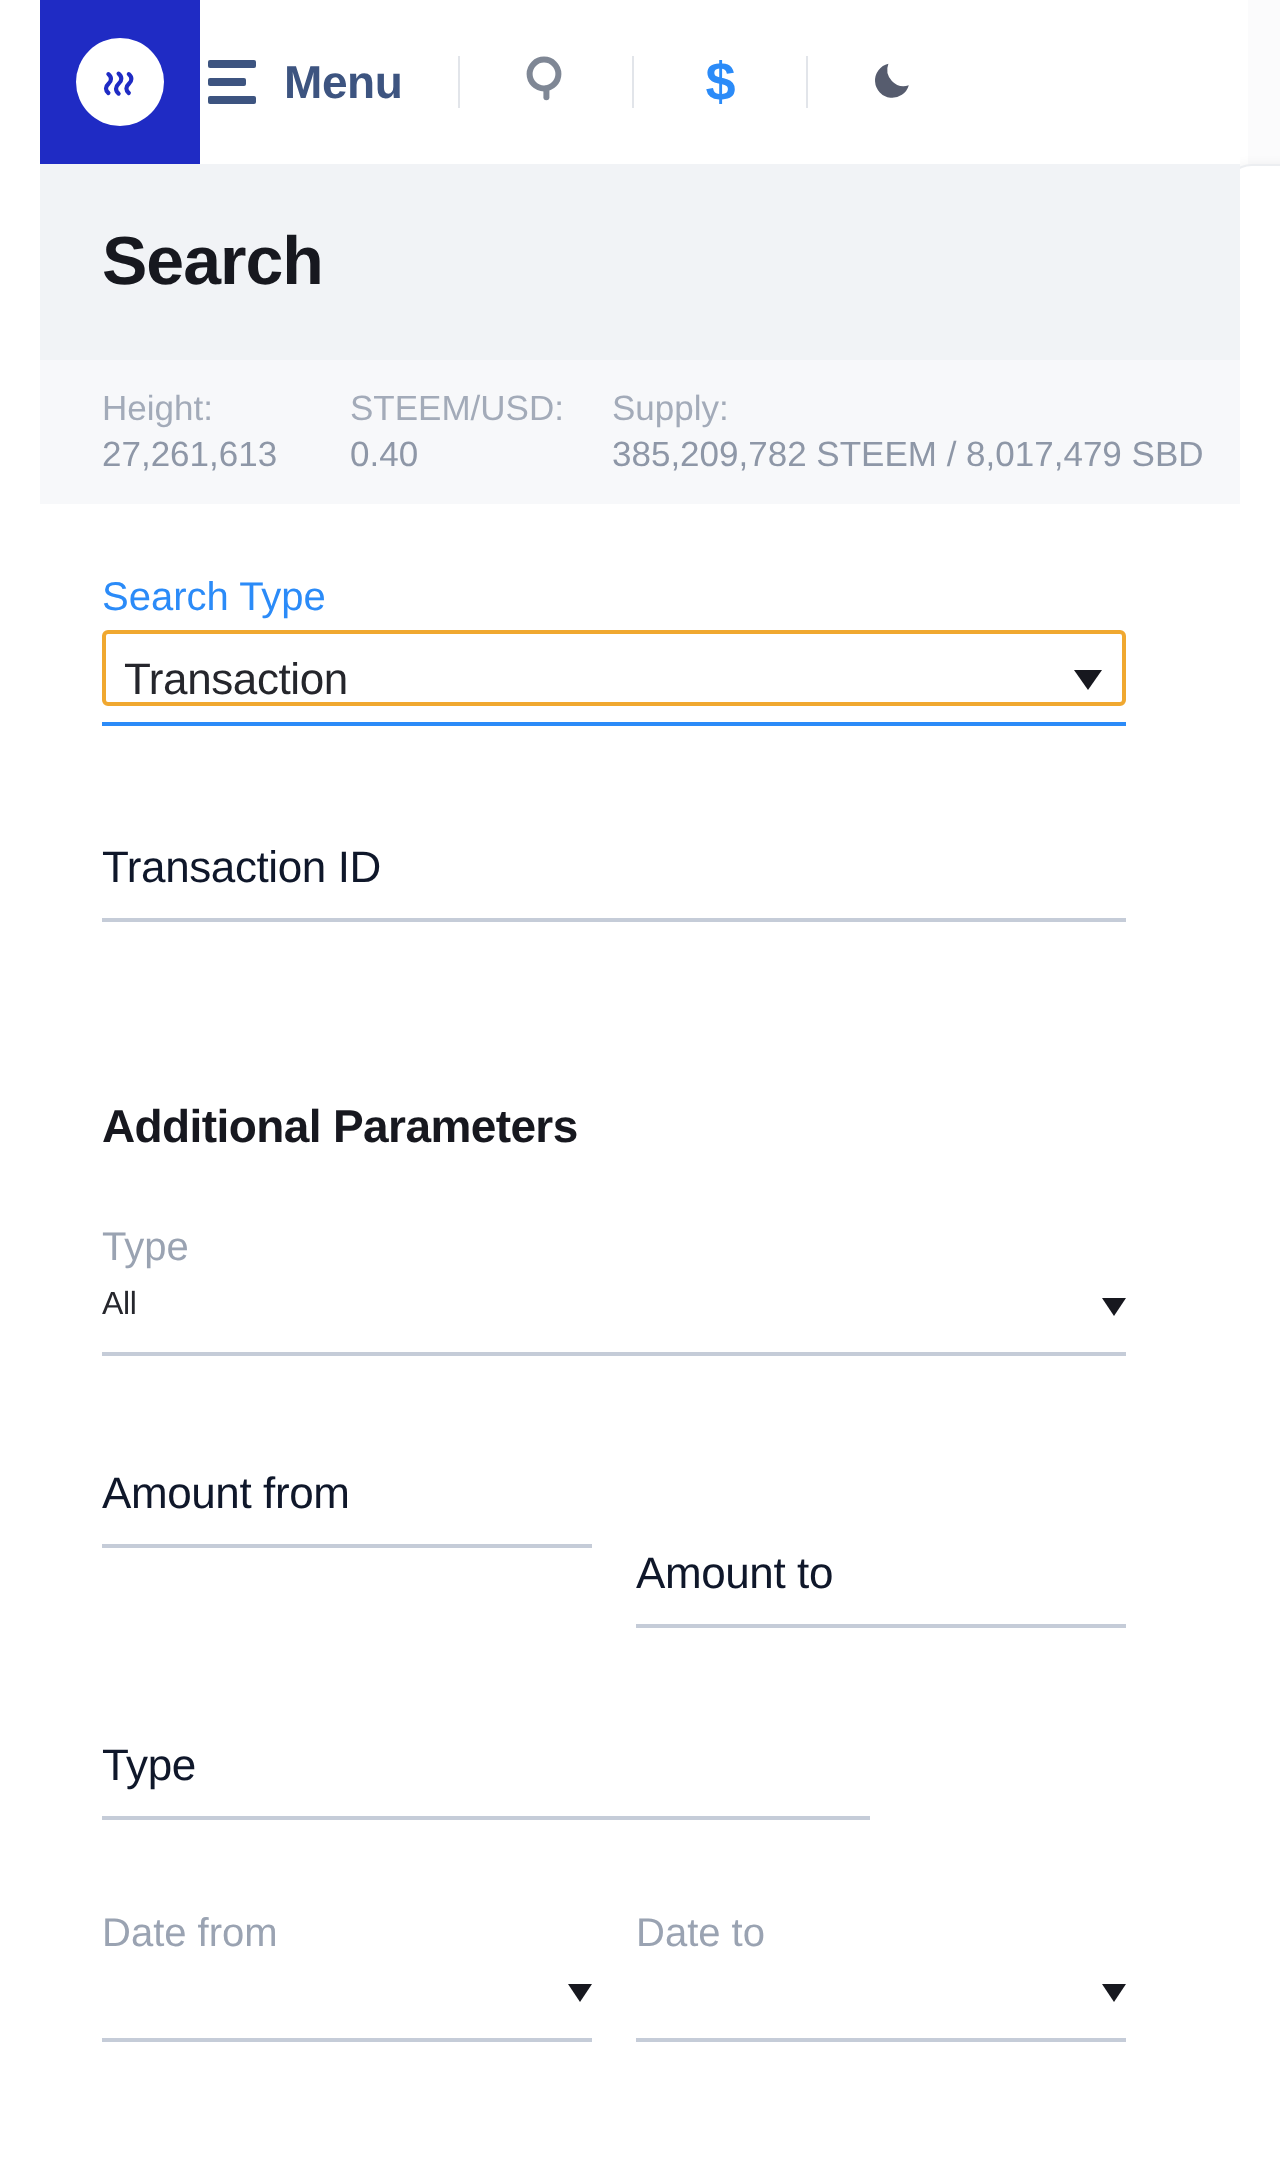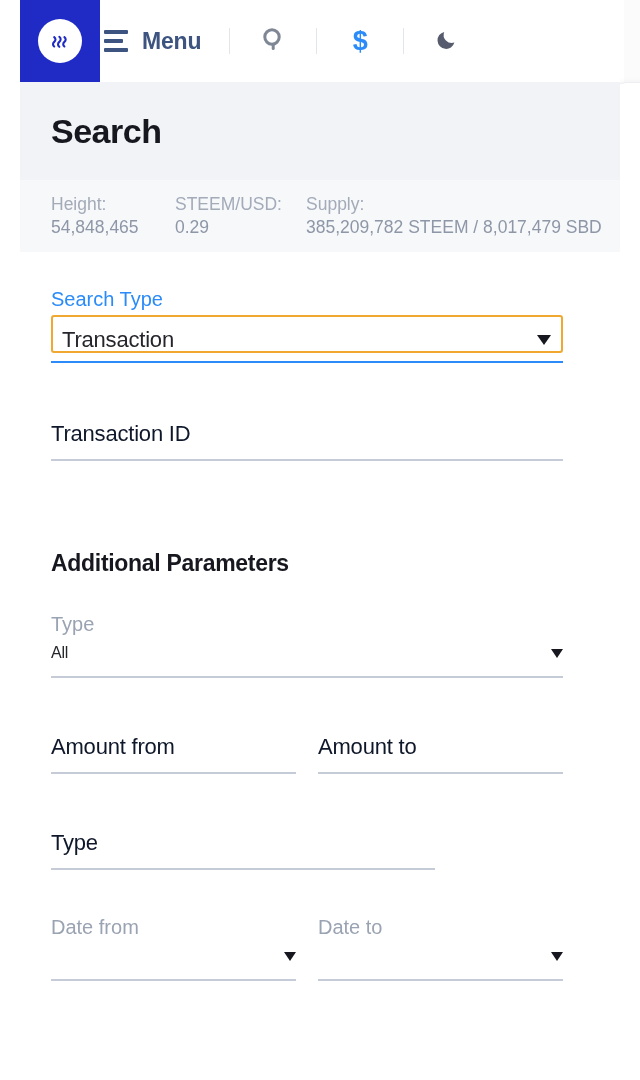--- a/index.html
+++ b/index.html
@@ -350,25 +350,25 @@
       </div>
     </div>
 
     <div class="title-band">
       <div class="page-title">Search</div>
     </div>
 
     <div class="stats-bar">
       <div class="stat stat-height">
         <span class="k">Height:</span>
-        <span class="v">54,848,465</span>
+        <span class="v">27,261,613</span>
       </div>
       <div class="stat stat-price">
         <span class="k">STEEM/USD:</span>
-        <span class="v">0.29</span>
+        <span class="v">0.40</span>
       </div>
       <div class="stat stat-supply">
         <span class="k">Supply:</span>
         <span class="v">385,209,782 STEEM / 8,017,479 SBD</span>
       </div>
     </div>
 
     <div class="form">
 
       <div class="field-block" style="margin-top:36px;">
@@ -403,21 +403,21 @@
       </div>
 
       <div class="row2" style="margin-top:52px;">
         <div style="width:245px;">
           <div class="text-field">
             <span>Amount from</span>
           </div>
           <div class="underline-grey" style="width:245px;margin-top:8px;"></div>
         </div>
         <div style="width:22px;"></div>
-        <div style="width:245px;">
+        <div style="width:245px;margin-top:40px;">
           <div class="text-field">
             <span>Amount to</span>
           </div>
           <div class="underline-grey" style="width:245px;margin-top:8px;"></div>
         </div>
       </div>
 
       <div class="field-block" style="margin-top:52px;width:384px;">
         <div class="text-field">
           <span>Type</span>

